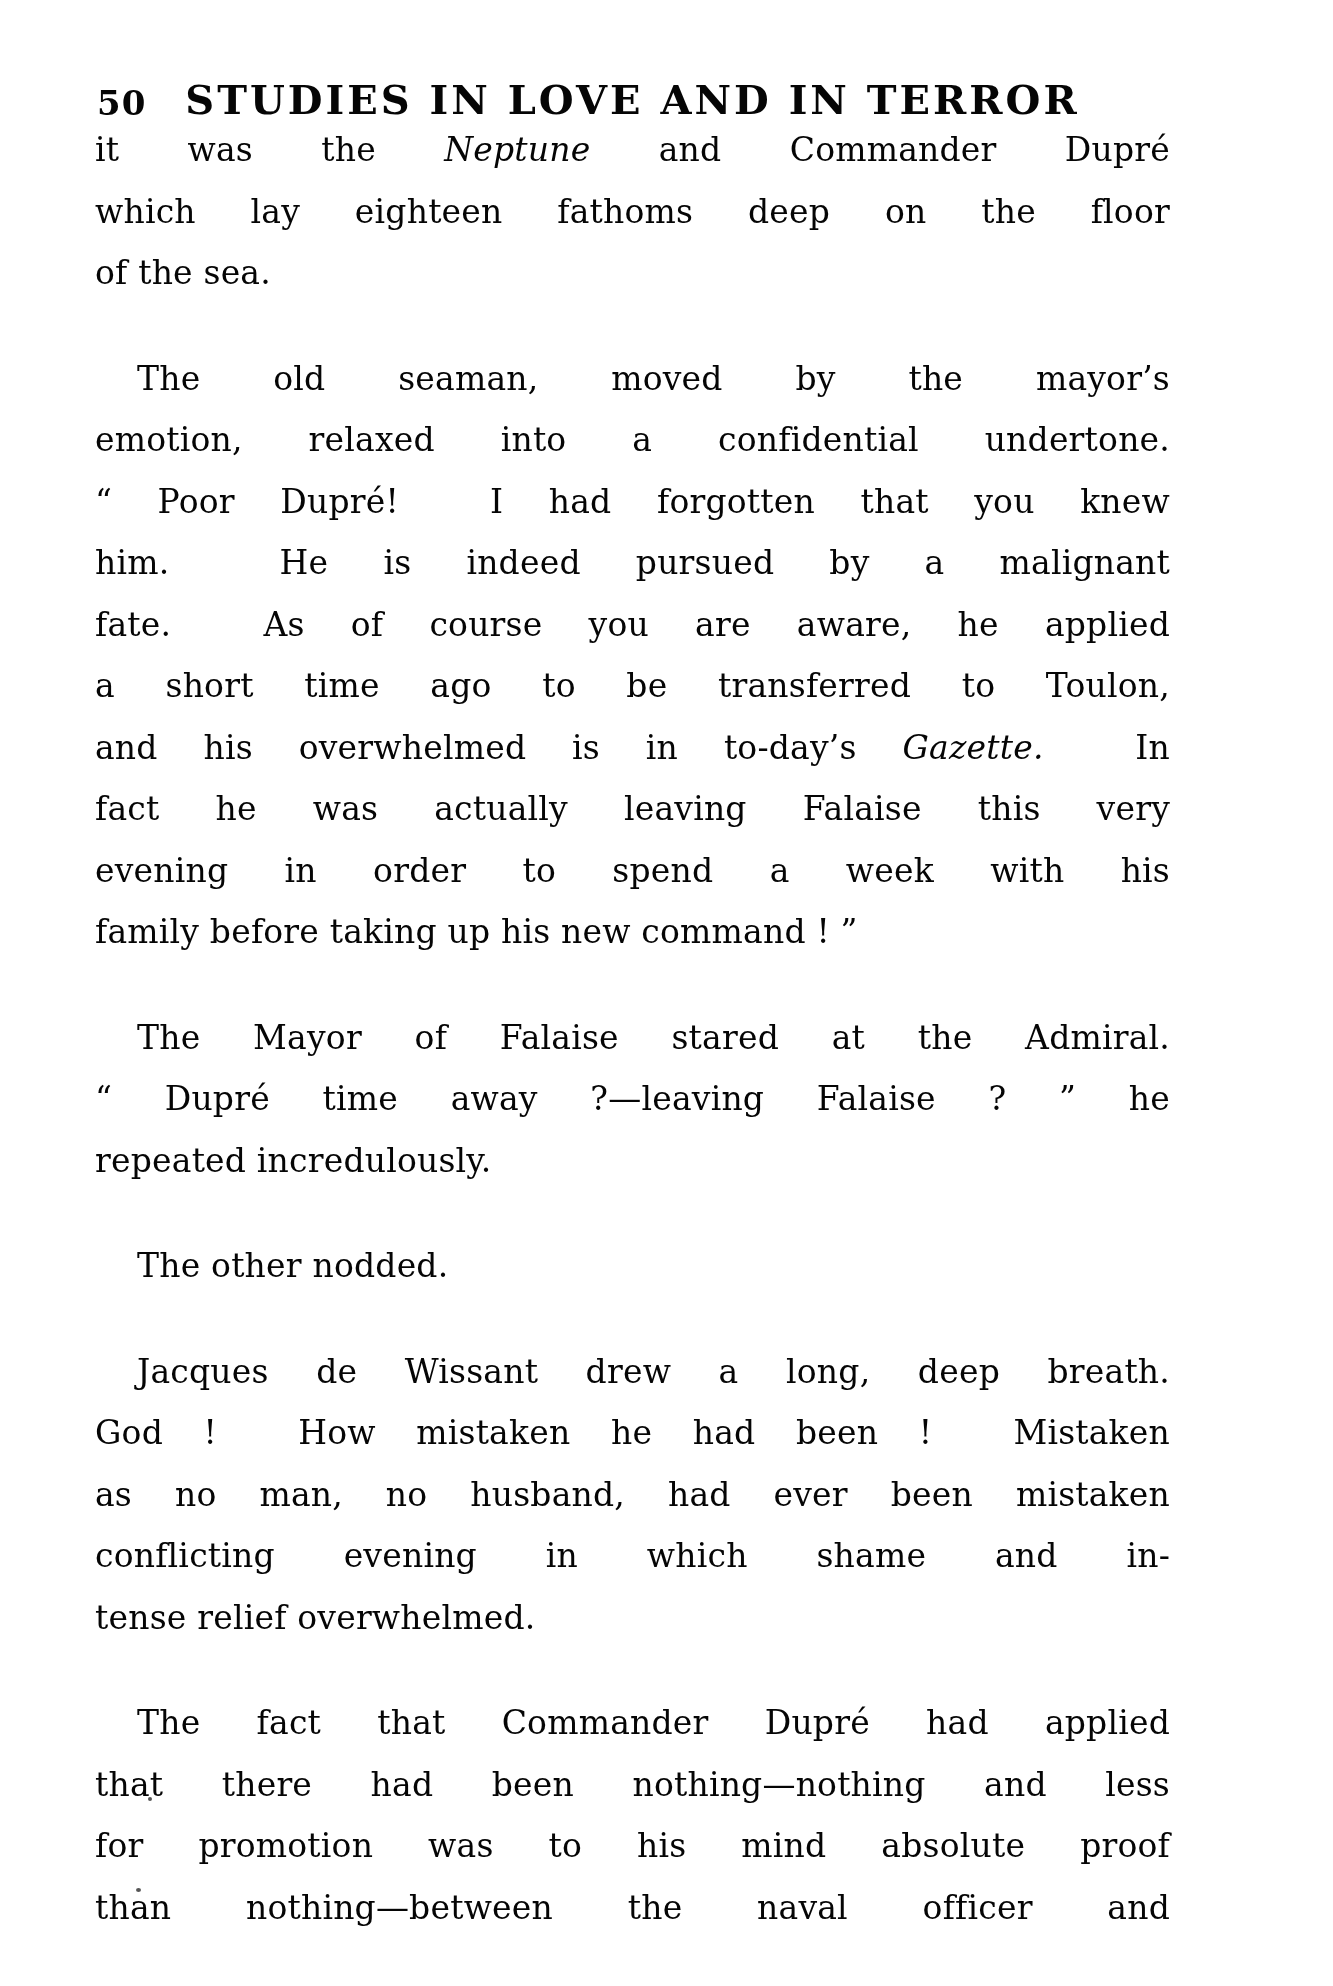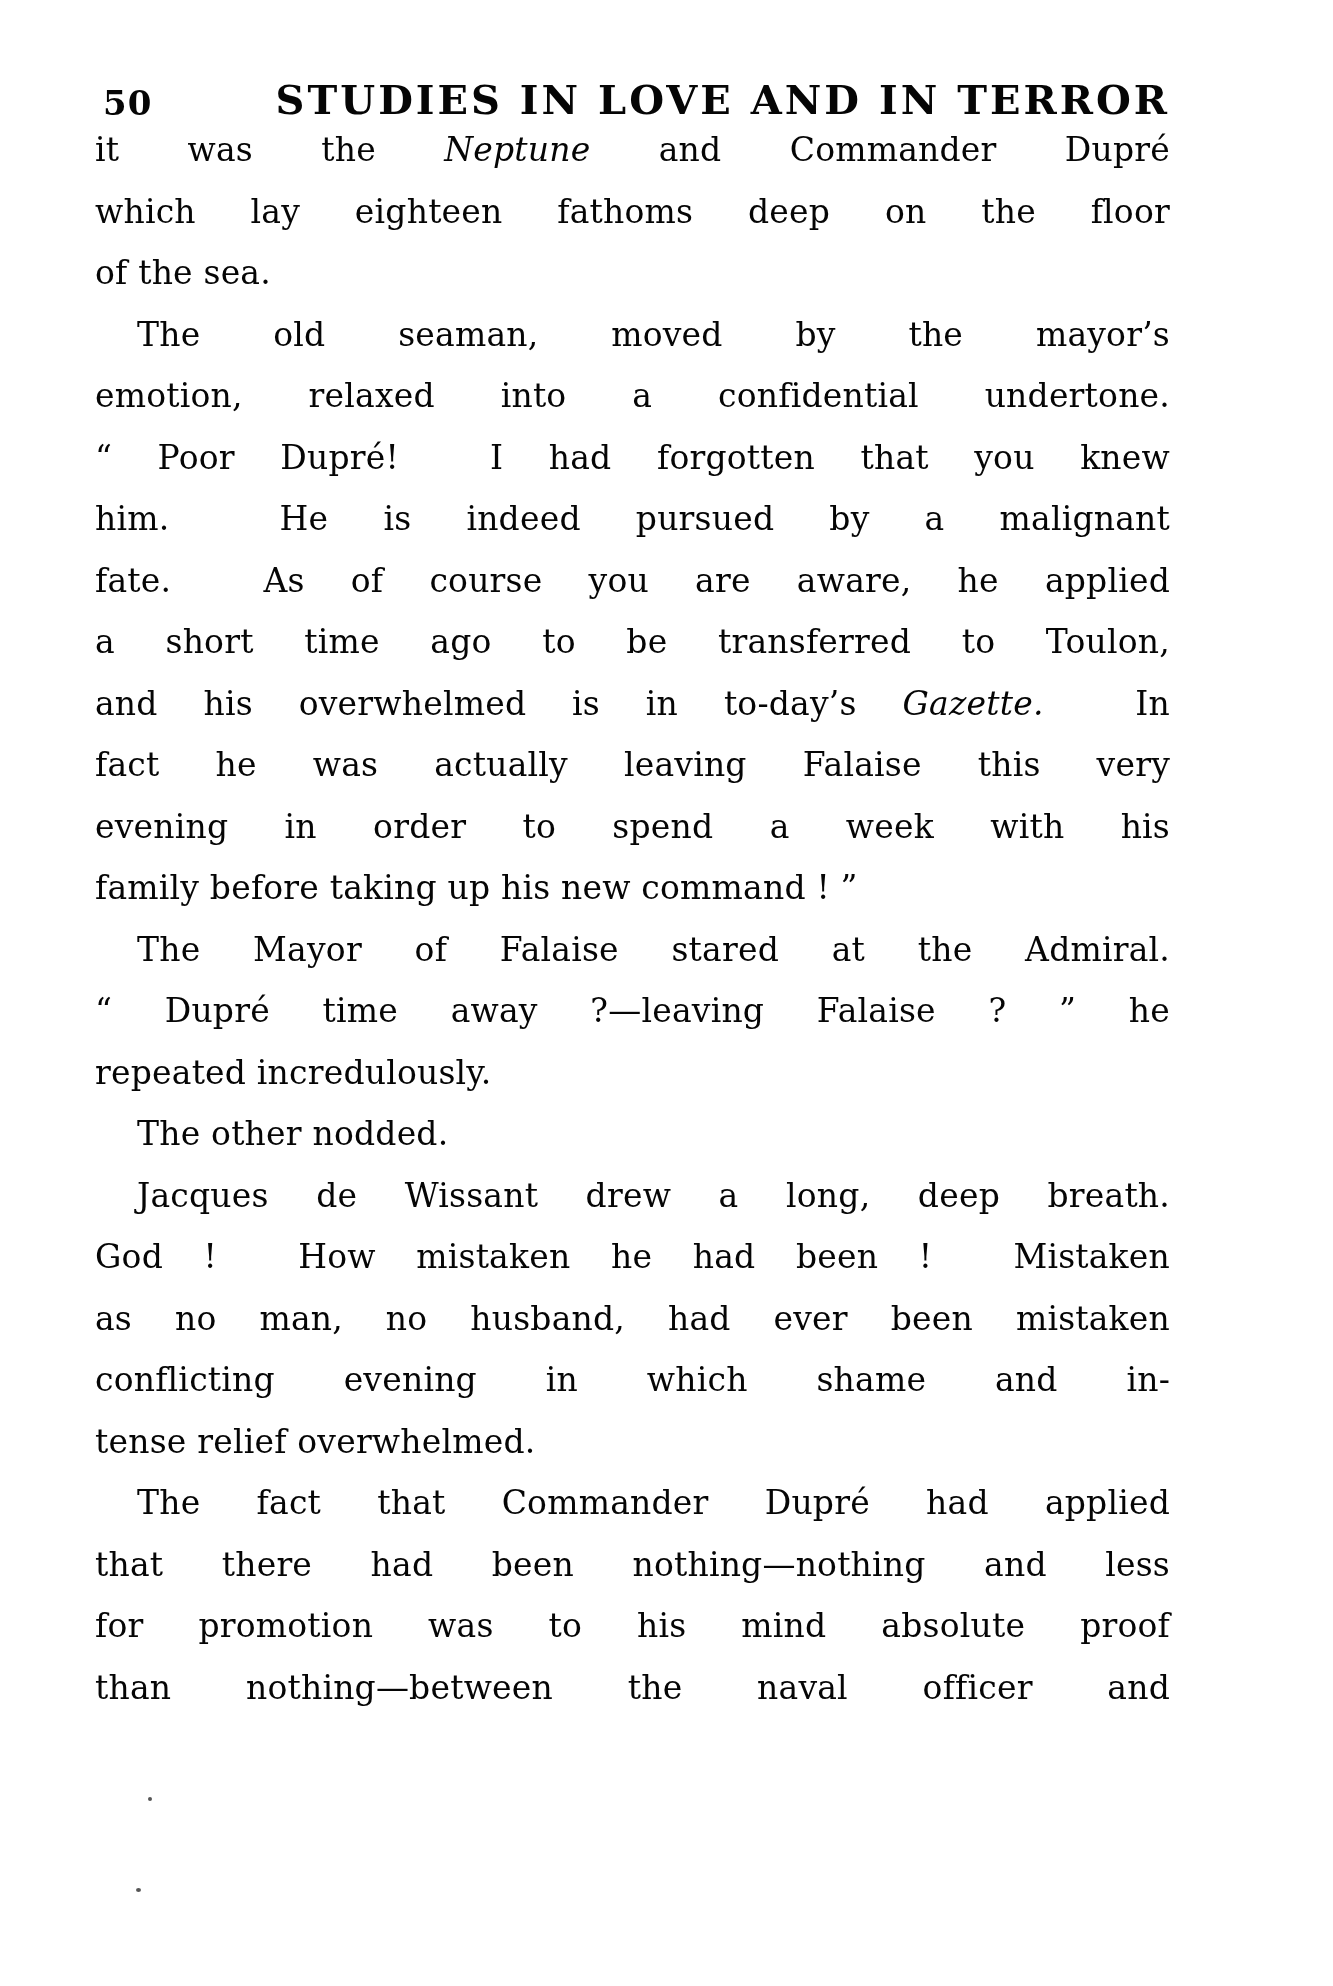--- a/index.html
+++ b/index.html
@@ -13,47 +13,47 @@
     overflow: hidden;
   }
   .col {
     position: absolute;
     left: 95px;
     width: 1075px;
   }
   .header { top: 74px; height: 52px; }
   .pagenum {
     position: absolute;
-    left: 8px;
+    left: 2px;
     top: 9px;
     font-size: 34px;
     font-weight: bold;
     letter-spacing: 1px;
     line-height: 40px;
   }
   .title {
-    text-align: right;
+    text-align: center;
     font-size: 40px;
     font-weight: bold;
     letter-spacing: 3px;
     line-height: 52px;
     white-space: nowrap;
   }
   .bodytext { top: 119px; }
   .para { margin: 0; }
   .line {
     font-size: 33px;
     line-height: 61.5px;
     text-align: justify;
     text-align-last: justify;
     white-space: pre-wrap;
     letter-spacing: 0.2px;
   }
   .line.last { text-align-last: left; }
-  .line.indent { text-indent: 42px; }
+  .line.indent { text-indent: 42px; margin-top: 44px; }
   .it { font-style: italic; }
   .speck {
     position: absolute;
     background: #2a2a2a;
     border-radius: 50%;
     opacity: 0.8;
   }
 </style>
 </head>
 <body>

